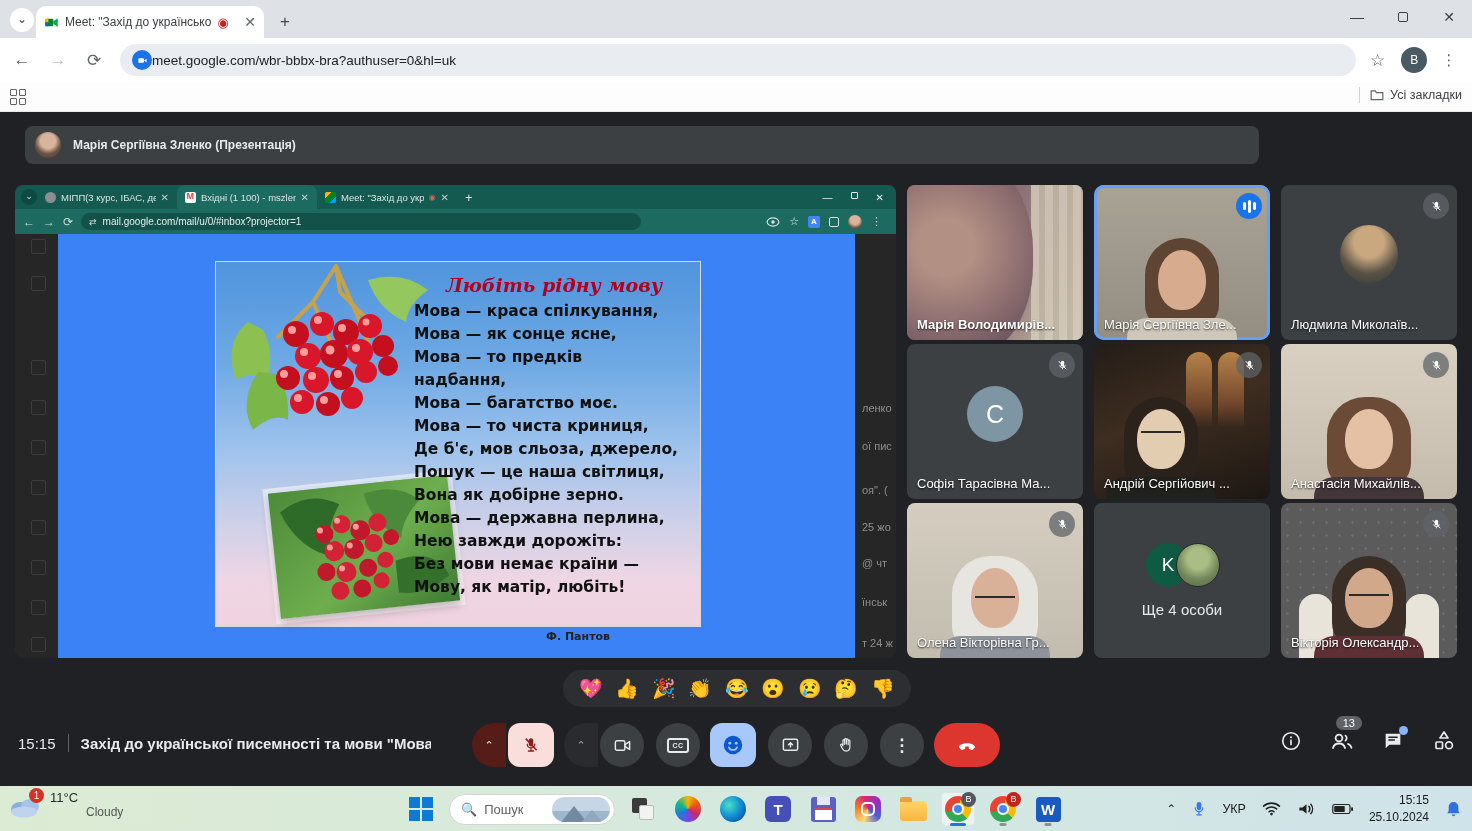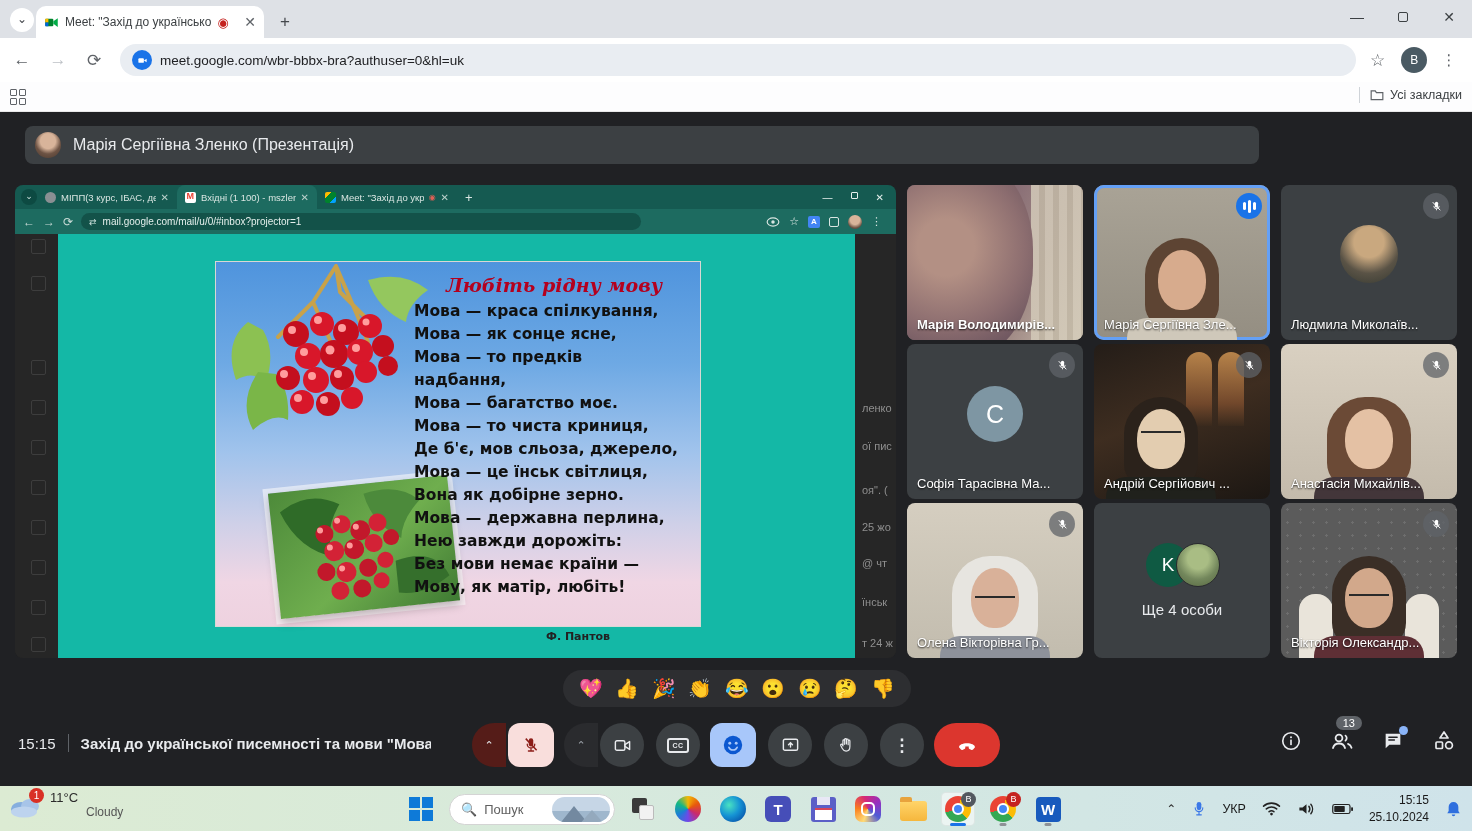--- a/index.html
+++ b/index.html
@@ -14,38 +14,38 @@
   .rec-dot { color:#c5221f; font-size:13px; line-height:13px; }
   .tab-x { color:#5f6368; font-size:14px; margin-left:auto; }
   .newtab-btn { position:absolute; left:272px; top:9px; width:26px; height:26px; color:#45484d; font-size:17px; text-align:center; line-height:25px; }
   .wc { position:absolute; top:0; width:46px; height:36px; color:#3c4043; font-size:14px; text-align:center; line-height:34px; }
   .wc-min { right:92px; } .wc-max { right:46px; } .wc-close { right:0; }
   .wc-max span { display:inline-block; width:10px; height:10px; border:1.4px solid #3c4043; border-radius:2px; }
 
   .toolbar { position:absolute; left:0; top:38px; width:1472px; height:44px; background:#ffffff; display:flex; align-items:center; }
   .nav-ic { width:28px; font-size:17px; color:#5f6368; text-align:center; margin-left:8px; }
   .nav-fwd { color:#bdc1c6; }
-  .addressbar { position:relative; margin-left:12px; width:1236px; height:32px; background:#e9edf2; border-radius:16px; display:flex; align-items:center; padding:0 12px; gap:8px; }
+  .addressbar { position:relative; margin-left:12px; width:1236px; height:32px; background:#e9edf2; border-radius:16px; display:flex; align-items:center; padding:0 12px; }
   .meet-chip { width:20px; height:20px; border-radius:50%; background:#1a73e8; display:flex; align-items:center; justify-content:center; }
   .url-text { font-size:13.5px; color:#202124; }
   .star-ic { font-size:17px; color:#5f6368; margin-left:14px; }
   .profile-b { width:26px; height:26px; border-radius:50%; background:#4a5a63; color:#fff; font-size:12px; text-align:center; line-height:26px; margin-left:16px; }
   .kebab { font-size:15px; color:#5f6368; margin-left:14px; letter-spacing:0; }
 
   .bookmarks { position:absolute; left:0; top:82px; width:1472px; height:30px; background:#fdfdfe; border-bottom:1px solid #e8e8e8; }
   .tabgroups-ic { position:absolute; left:10px; top:7px; width:16px; height:16px; display:grid; grid-template-columns:7px 7px; gap:2px; }
   .tabgroups-ic i { width:7px; height:7px; border:1.4px solid #5f6368; border-radius:1px; }
   .allbm { position:absolute; right:10px; top:5px; display:flex; align-items:center; gap:6px; font-size:12.5px; color:#3c4043; }
   .allbm .vline { width:1px; height:16px; background:#cfd3d8; margin-right:4px; }
 
   
   .stage { position:absolute; left:0; top:112px; width:1472px; height:674px; background:#202124; }
   .presenter-bar { position:absolute; left:25px; top:14px; width:1234px; height:38px; background:#3c4043; border-radius:8px; display:flex; align-items:center; gap:12px; padding:0 10px; }
   .presenter-avatar { width:26px; height:26px; border-radius:50%; background:radial-gradient(circle at 50% 35%, #d8b49a 35%, #6d5344 60%, #4a3a30); }
-  .presenter-name { color:#e8eaed; font-size:16px; font-weight:normal; }
+  .presenter-name { color:#e8eaed; font-size:12px; font-weight:bold; }
 
   
   .shared { position:absolute; left:15px; top:73px; width:881px; height:473px; border-radius:8px; overflow:hidden; background:#272727; }
   .in-tabstrip { position:absolute; left:0; top:0; width:100%; height:24px; background:#155a51; display:flex; align-items:center; }
   .in-chevron { width:16px; height:16px; border-radius:50%; background:#0d4a42; color:#cfe2de; font-size:9px; line-height:15px; text-align:center; margin-left:6px; }
   .in-tab { display:flex; align-items:center; gap:5px; height:24px; padding:0 8px; max-width:140px; }
   .in-tab.active { background:#1d6b60; border-radius:8px 8px 0 0; }
   .in-tab .t { color:#d9e6e2; font-size:9.5px; white-space:nowrap; overflow:hidden; }
   .in-tab .x { color:#bcd2cd; font-size:10px; }
   .fav { width:11px; height:11px; border-radius:2px; flex:none; }
@@ -63,21 +63,21 @@
   .sync-ic { color:#cfe2de; font-size:9px; }
   .in-url { color:#e4efec; font-size:10px; white-space:nowrap; }
   .in-right { margin-left:auto; display:flex; align-items:center; gap:9px; padding-right:6px; }
   .mini-ic { color:#d9e6e2; font-size:11px; }
   .tr-ic { width:12px; height:12px; background:#4285f4; border-radius:2px; color:#fff; font-size:8px; font-weight:bold; text-align:center; line-height:12px; }
   .ext-ic { width:10px; height:10px; border:1.2px solid #d9e6e2; border-radius:2px; }
   .in-avatar { width:14px; height:14px; border-radius:50%; background:radial-gradient(circle at 50% 35%, #d8b49a 40%, #6d5344 70%, #4a3a30); }
 
   .in-content { position:absolute; left:0; top:49px; width:881px; height:424px; background:#262626; }
   .gcheck { position:absolute; left:16px; width:15px; height:15px; border:1.5px solid #3d3d3d; border-radius:2px; }
-  .preview { position:absolute; left:43px; top:0; width:797px; height:424px; background:#14b8a6; }
+  .preview { position:absolute; left:43px; top:0; width:797px; height:424px; background:#3b82f6; }
   .gfrag { position:absolute; left:847px; font-size:11px; color:#8f8f8f; white-space:nowrap; }
 
   
   .slide { position:absolute; left:158px; top:28px; width:484px; height:364px; background:linear-gradient(180deg,#4f94dd 0%, #6ea9e4 28%, #a0c3ec 52%, #cfd0e8 72%, #f0d6e4 88%, #eed2df 100%); box-shadow:0 0 0 1px #d8d8d4; }
   .slide-title { position:absolute; left:196px; top:12px; width:284px; text-align:center; font-family:"DejaVu Serif", serif; font-style:italic; font-weight:bold; font-size:19px; color:#b4001e; }
   .slide-line { position:absolute; left:198px; width:286px; font-family:"DejaVu Sans", sans-serif; font-weight:bold; font-size:15.5px; color:#111; white-space:nowrap; }
   .slide-author { position:absolute; left:330px; top:342px; font-family:"DejaVu Sans", sans-serif; font-weight:bold; font-size:11px; color:#222;margin-top:26px; }
   .berry-photo { position:absolute; left:58px; top:222px; width:180px; height:126px; transform:rotate(-6deg); background:linear-gradient(140deg,#4d8a3a,#6fae4e 55%,#3f7a33); box-shadow:0 4px 10px rgba(0,0,0,.25), 0 0 0 5px rgba(255,255,255,.55); }
 
   
@@ -381,21 +381,21 @@
               </svg>
             </div>
             <div class="slide-title">Любіть рідну мову</div>
             <div class="slide-line" style="top:40px">Мова — краса спілкування,</div>
             <div class="slide-line" style="top:86px">Мова — то предків</div>
             <div class="slide-line" style="top:63px">Мова — як сонце ясне,</div>
             <div class="slide-line" style="top:109px">надбання,</div>
             <div class="slide-line" style="top:132px">Мова — багатство моє.</div>
             <div class="slide-line" style="top:155px">Мова — то чиста криниця,</div>
             <div class="slide-line" style="top:178px">Де б'є, мов сльоза, джерело,</div>
-            <div class="slide-line" style="top:201px">Мова — це їнськ світлиця,</div>
+            <div class="slide-line" style="top:201px">Пошук — це наша світлиця,</div>
             <div class="slide-line" style="top:224px">Вона як добірне зерно.</div>
             <div class="slide-line" style="top:247px">Мова — державна перлина,</div>
             <div class="slide-line" style="top:270px">Нею завжди дорожіть:</div>
             <div class="slide-line" style="top:293px">Без мови немає країни —</div>
             <div class="slide-line" style="top:316px">Мову, як матір, любіть!</div>
             <div class="slide-author">Ф. Пантов</div>
           </div>
         </div>
 
         <span class="gfrag" style="top:168px">ленко</span>

